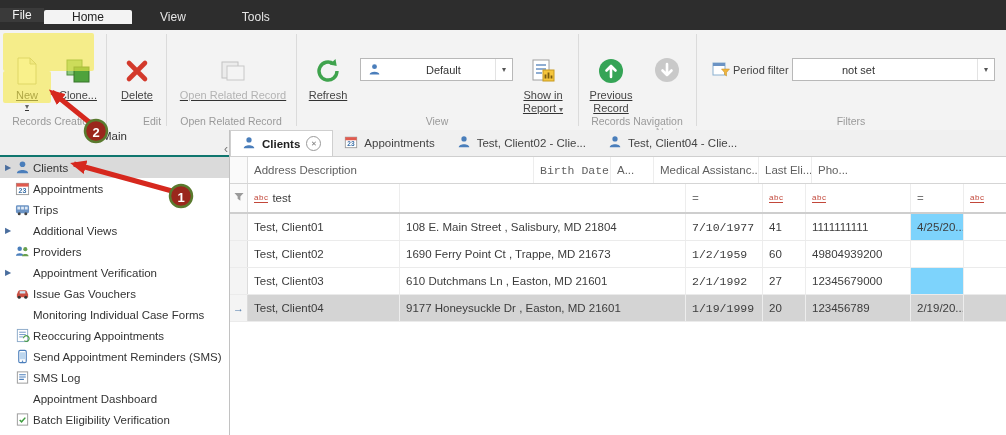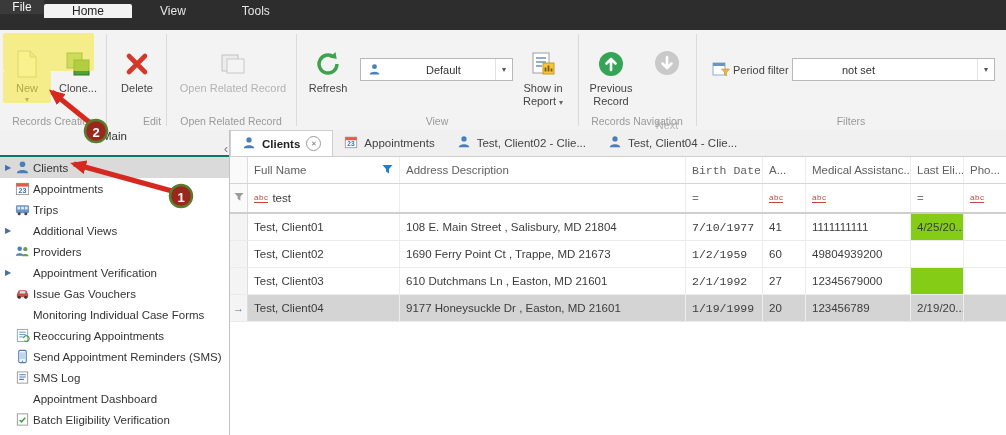--- a/index.html
+++ b/index.html
@@ -1,29 +1,29 @@
 <!DOCTYPE html>
 <html><head>
 <meta charset="utf-8">
 <style>
   html,body{margin:0;padding:0;}
   body{width:1006px;height:435px;overflow:hidden;font-family:"Liberation Sans",sans-serif;background:#fff;}
   .app{position:relative;width:1006px;height:435px;background:#fff;overflow:hidden;font-size:11.5px;color:#333;}
 
   
-  .menubar{position:absolute;left:0;top:0;width:100%;height:30px;background:#2d2d2d;display:flex;align-items:flex-start;}
+  .menubar{position:absolute;left:0;top:0;width:100%;height:30px;background:#2d2d2d;display:flex;align-items:center;}
   .menu-file{width:44px;background:#3a3a3a;color:#f5f5f5;display:flex;align-items:center;justify-content:center;font-size:12px;cursor:default;}
   .menu-tab{padding:0 28px;display:flex;align-items:center;color:#e6e6e6;font-size:12px;margin-top:4px;cursor:default;}
   .menu-tab.active{background:#f3f3f3;color:#222;border-radius:2px 2px 0 0;}
 
   
   .ribbon{position:absolute;left:0;top:30px;width:100%;height:100px;background:#f3f3f3;border-bottom:1px solid #cfcfcf;}
   .rsep{position:absolute;top:4px;bottom:4px;width:1px;background:#dbdbdb;}
   .rlabel{position:absolute;bottom:3px;text-align:center;font-size:10.5px;color:#9a9a9a;white-space:nowrap;overflow:hidden;}
-  .rbtn{position:absolute;top:3px;height:80px;display:flex;flex-direction:column;align-items:center;padding-top:16px;border-radius:2px;}
+  .rbtn{position:absolute;top:3px;height:80px;display:flex;flex-direction:column;align-items:center;padding-top:23px;border-radius:2px;text-decoration:underline;}
   .ric{width:30px;height:30px;margin-bottom:3px;display:flex;align-items:center;justify-content:center;}
   .rtext{font-size:11px;color:#444;text-align:center;line-height:13px;white-space:normal;}
   .rbtn.disabled .rtext{color:#b3b3b3;}
   .caret{font-size:8px;color:#666;line-height:9px;}
   .combo{position:absolute;height:21px;background:#fff;border:1px solid #b8b8b8;display:flex;align-items:center;font-size:11px;color:#333;padding-left:5px;}
   .combo .cval{margin-left:4px;padding-left:40px;}
   .combo .carea{margin-left:auto;width:16px;height:100%;display:flex;align-items:center;justify-content:center;color:#555;font-size:8px;border-left:1px solid #e3e3e3;}
   .pf-label{position:absolute;display:flex;align-items:center;gap:3px;font-size:11px;color:#444;}
 
   
@@ -55,21 +55,21 @@
   .grow.head .gc{color:#5f5f5f;}
   .gind{width:18px;flex:none;background:#f4f4f4;border-right:1px solid #dcdcdc;padding:0;justify-content:center;}
   .grow.head .gind,.grow.filter .gind{background:#fafafa;}
   .w-name{width:152px;flex:none;}
   .w-addr{width:286px;flex:none;}
   .w-bd{width:77px;flex:none;font-family:Liberation Mono, monospace;}
   .w-age{width:43px;flex:none;}
   .w-med{width:105px;flex:none;}
   .w-eli{width:53px;flex:none;}
   .w-pho{width:42px;flex:none;border-right:none;}
-  .cell-yellow{background:#84cc16;}
+  .cell-yellow{background:#7dd3fc;}
   .funnel{margin-left:auto;flex:none;}
   .abc-icon{flex:none;margin-right:4px;font-size:8px;color:#c2473a;border-bottom:1px solid #c2473a;line-height:9px;letter-spacing:.5px;}
   .abc-icon::before{content:"abc";}
   .eq{color:#777;}
   .rowarrow{color:#4a76a8;font-weight:bold;font-size:11px;}
 
   .overlay{position:absolute;left:0;top:0;z-index:60;pointer-events:none;}
 </style>
 </head>
 <body>
@@ -385,26 +385,20 @@
             <path d="M2 14c0-4.5 12-4.5 12 0z" fill="#4a7ebb"></path>
           </svg></span>
       <span class="tlabel">Test, Client04 - Clie...</span>
     </div>
   </div>
 
   <div class="grid">
 
     <div class="grow head">
       <div class="gc gind"></div>
-      <div class="gc w-name">
-        <span>Full Name</span>
-        <span class="funnel"><svg width="11" height="11" viewBox="0 0 11 11">
-              <path d="M.5 1h10L7 5v4.5L4 7.5V5z" fill="#1d7fd4"></path>
-            </svg></span>
-      </div>
       <div class="gc w-addr">
           <span>Address Description</span>
         </div>
       <div class="gc w-bd">
           <span>Birth Date</span>
         </div>
       <div class="gc w-age">
           <span>A...</span>
         </div>
       <div class="gc w-med">

